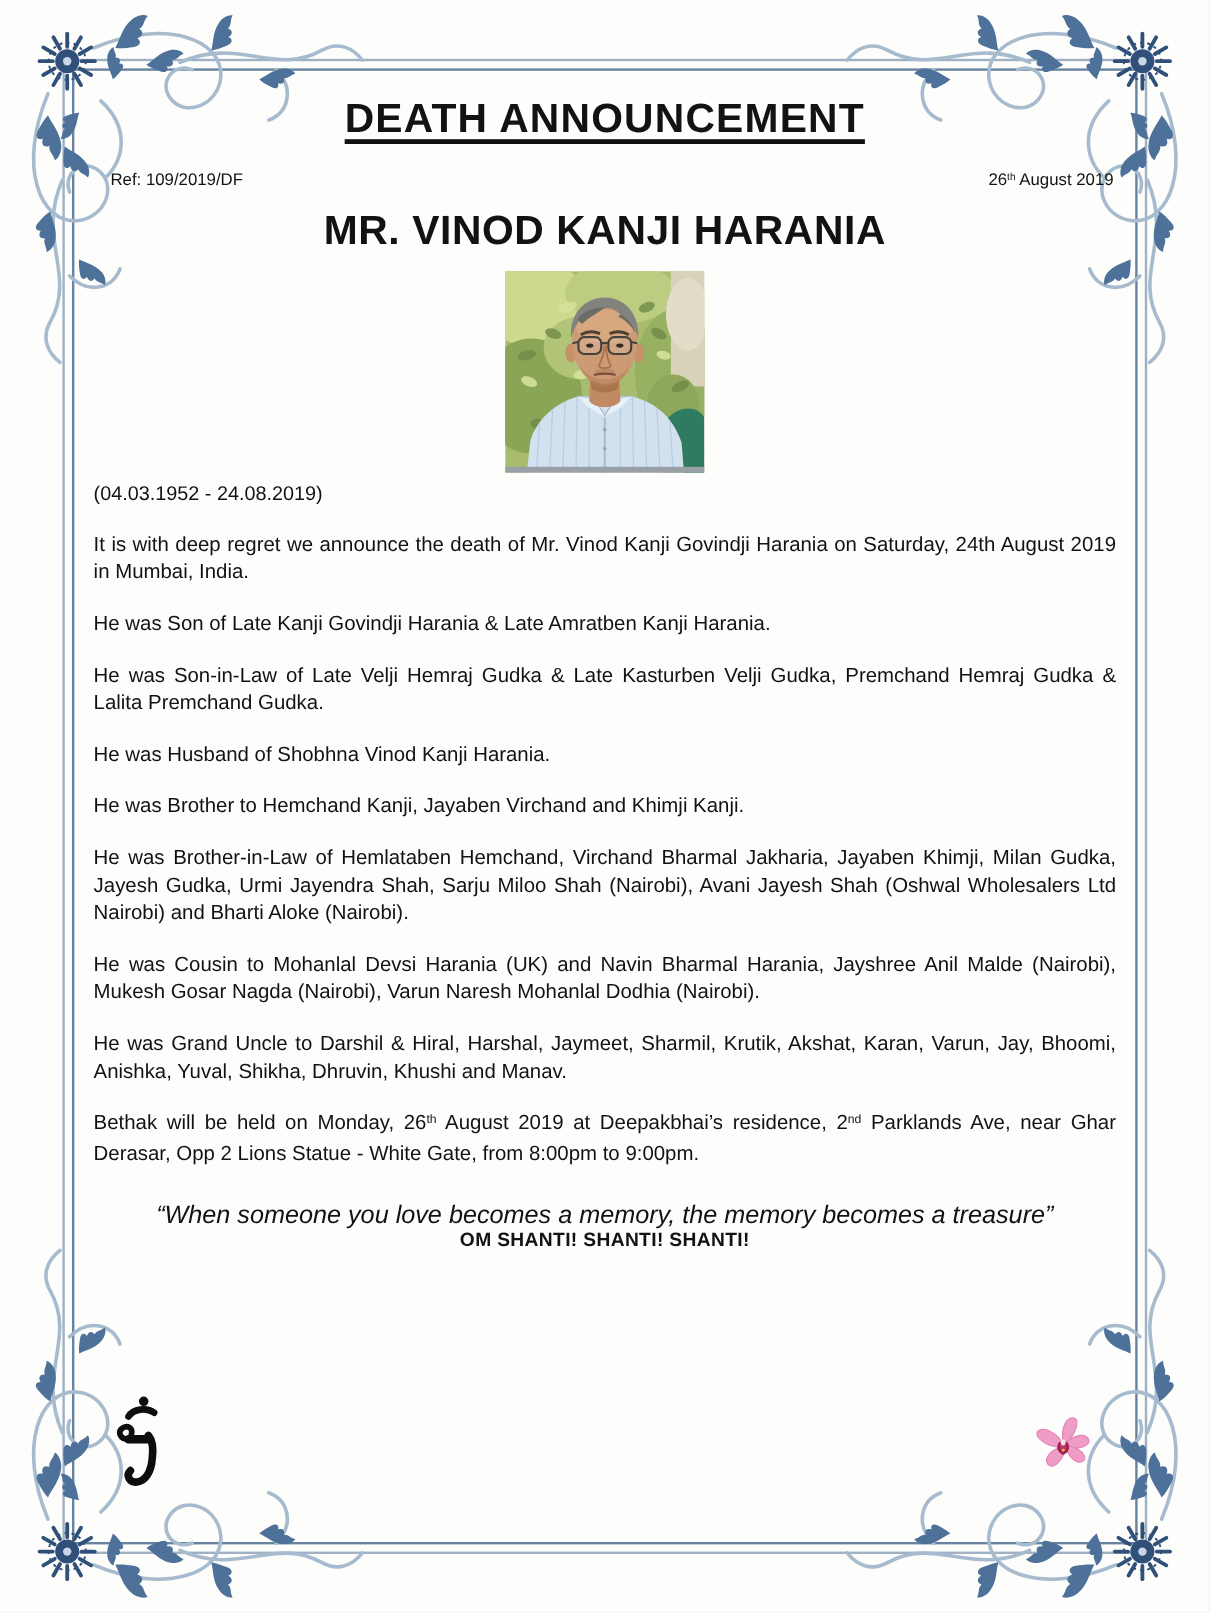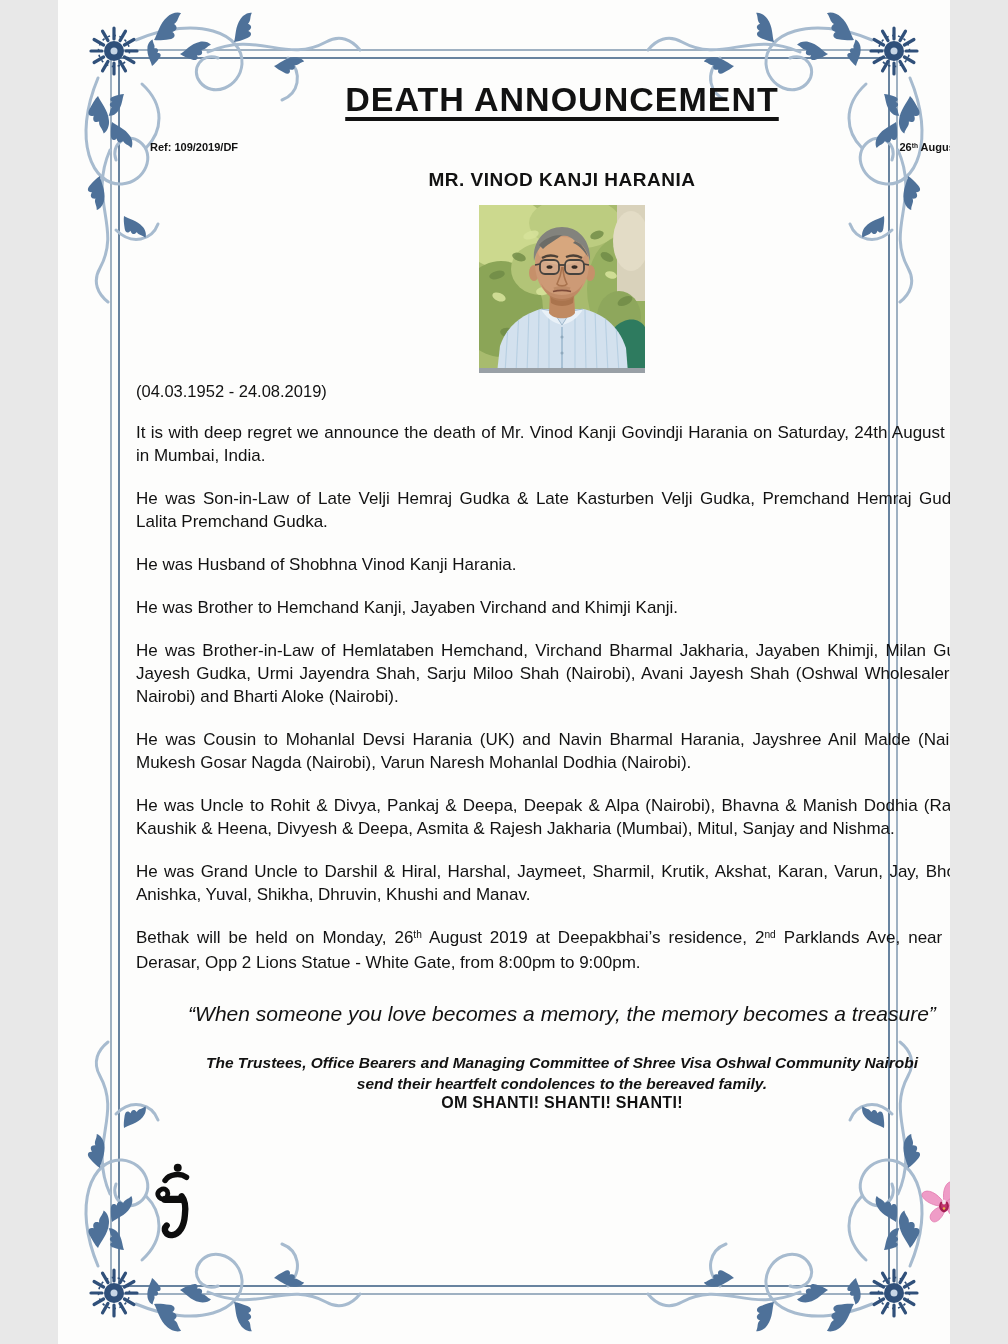--- a/index.html
+++ b/index.html
@@ -1,17 +1,17 @@
 <!DOCTYPE html>
 <html><head>
 <meta charset="utf-8">
 <style>
   html,body{margin:0;padding:0;background:#e8e8e8;}
   .page{
-    position:relative;width:892px;height:1344px;margin:0 auto;
+    position:relative;width:1008px;height:1344px;margin:0 auto;
     background:#fdfdfc;overflow:hidden;
     font-family:"Liberation Sans","DejaVu Sans",sans-serif;color:#121212;
   }
   
   .frame{position:absolute;pointer-events:none;}
   .frame.outer{left:52px;top:49px;right:52px;bottom:49px;border:2px solid #9fb1c2;}
   .frame.inner{left:60px;top:57px;right:60px;bottom:57px;border:2px solid #68839f;}
   
   .corner{position:absolute;width:310px;height:310px;pointer-events:none;}
   .corner svg{width:100%;height:100%;display:block;}
@@ -23,24 +23,24 @@
 
   .content{position:absolute;left:78px;top:64px;width:852px;}
   .title{
     text-align:center;font-weight:bold;font-size:34px;letter-spacing:1px;
     margin-top:16px;
     text-decoration:underline;text-decoration-thickness:3.5px;text-underline-offset:6px;
   }
   .ref-row{
     display:flex;justify-content:space-between;align-items:baseline;
     margin-top:22px;padding:0 2px 0 14px;
-    font-weight:bold;font-size:11px;
+    font-weight:normal;font-size:14px;
   }
   .deceased-name{
-    text-align:center;font-weight:bold;font-size:19px;letter-spacing:.5px;margin-top:16px;
+    text-align:center;font-weight:bold;font-size:34px;letter-spacing:.5px;margin-top:16px;
   }
   .photo{width:166px;height:168px;margin:14px auto 0;display:block;}
   .photo svg{display:block;width:100%;height:100%;}
   .caption{text-align:left;font-size:16.5px;margin-top:9px;}
   .bodytext p{
     font-size:17px;line-height:23px;margin:20px 0 0;
     text-align:justify;text-justify:inter-word;
   }
   sup{font-size:.6em;vertical-align:baseline;position:relative;top:-.5em;font-weight:inherit;}
   .quote{
@@ -227,36 +227,32 @@
           <path d="M74,86.5 C80,85 86,85 92,86.5" stroke="#7d4b39" stroke-width="1.8" fill="none"></path>
           <rect x="0" y="163" width="166" height="5" fill="#99a0a6"></rect>
         </g>
       </svg>
     </div>
 
     <div class="caption">(04.03.1952 - 24.08.2019)</div>
 
     <div class="bodytext">
       <p>It is with deep regret we announce the death of Mr. Vinod Kanji Govindji Harania on Saturday, 24th August 2019 in Mumbai, India.</p>
+      <p>He was Son of Late Kanji Govindji Harania &amp; Late Amratben Kanji Harania.</p>
       <p>He was Son-in-Law of Late Velji Hemraj Gudka &amp; Late Kasturben Velji Gudka, Premchand Hemraj Gudka &amp; Lalita Premchand Gudka.</p>
       <p>He was Husband of Shobhna Vinod Kanji Harania.</p>
       <p>He was Brother to Hemchand Kanji, Jayaben Virchand and Khimji Kanji.</p>
       <p>He was Brother-in-Law of Hemlataben Hemchand, Virchand Bharmal Jakharia, Jayaben Khimji, Milan Gudka, Jayesh Gudka, Urmi Jayendra Shah, Sarju Miloo Shah (Nairobi),  Avani Jayesh Shah (Oshwal Wholesalers Ltd Nairobi) and Bharti Aloke (Nairobi).</p>
       <p>He was Cousin to Mohanlal Devsi Harania (UK) and Navin Bharmal Harania, Jayshree Anil Malde (Nairobi), Mukesh Gosar Nagda (Nairobi), Varun Naresh Mohanlal Dodhia (Nairobi).</p>
-      <p>He was Uncle to Rohit &amp; Divya, Pankaj &amp; Deepa, Deepak &amp; Alpa (Nairobi), Bhavna &amp; Manish Dodhia (Rajkot), Kaushik &amp; Heena, Divyesh &amp; Deepa, Asmita &amp; Rajesh Jakharia (Mumbai), Mitul, Sanjay and Nishma.</p>
       <p>He was Grand Uncle to Darshil &amp; Hiral, Harshal, Jaymeet, Sharmil, Krutik, Akshat, Karan, Varun, Jay, Bhoomi, Anishka, Yuval, Shikha, Dhruvin, Khushi and Manav.</p>
       <p><span>Bethak will be held on Monday, 26</span><sup>th</sup><span> August 2019 at Deepakbhai’s residence, 2</span><sup>nd</sup><span> Parklands Ave, near Ghar Derasar, Opp 2 Lions Statue - White Gate, from 8:00pm to 9:00pm.</span></p>
     </div>
 
     <div class="quote">“When someone you love becomes a memory, the memory becomes a treasure”</div>
 
-    <div class="condolence">
-      <div>The Trustees, Office Bearers and Managing Committee of Shree Visa Oshwal Community Nairobi</div>
-      <div>send their heartfelt condolences to the bereaved family.</div>
-    </div>
 
     <div class="omshanti">OM SHANTI! SHANTI! SHANTI!</div>
   </div>
 
   <div class="om-symbol">
     <svg viewBox="0 0 48 100" xmlns="http://www.w3.org/2000/svg">
       <g stroke="#0d0d0d" fill="none" stroke-linecap="round">
         <circle cx="30" cy="8" r="5" fill="#0d0d0d" stroke="none"></circle>
         <path d="M14,24 C19,16 33,14 41,20" stroke-width="7"></path>
         <path d="M14,48 C5,48 2,40 8,36 C13,33 19,36 17,43" stroke-width="6"></path>

